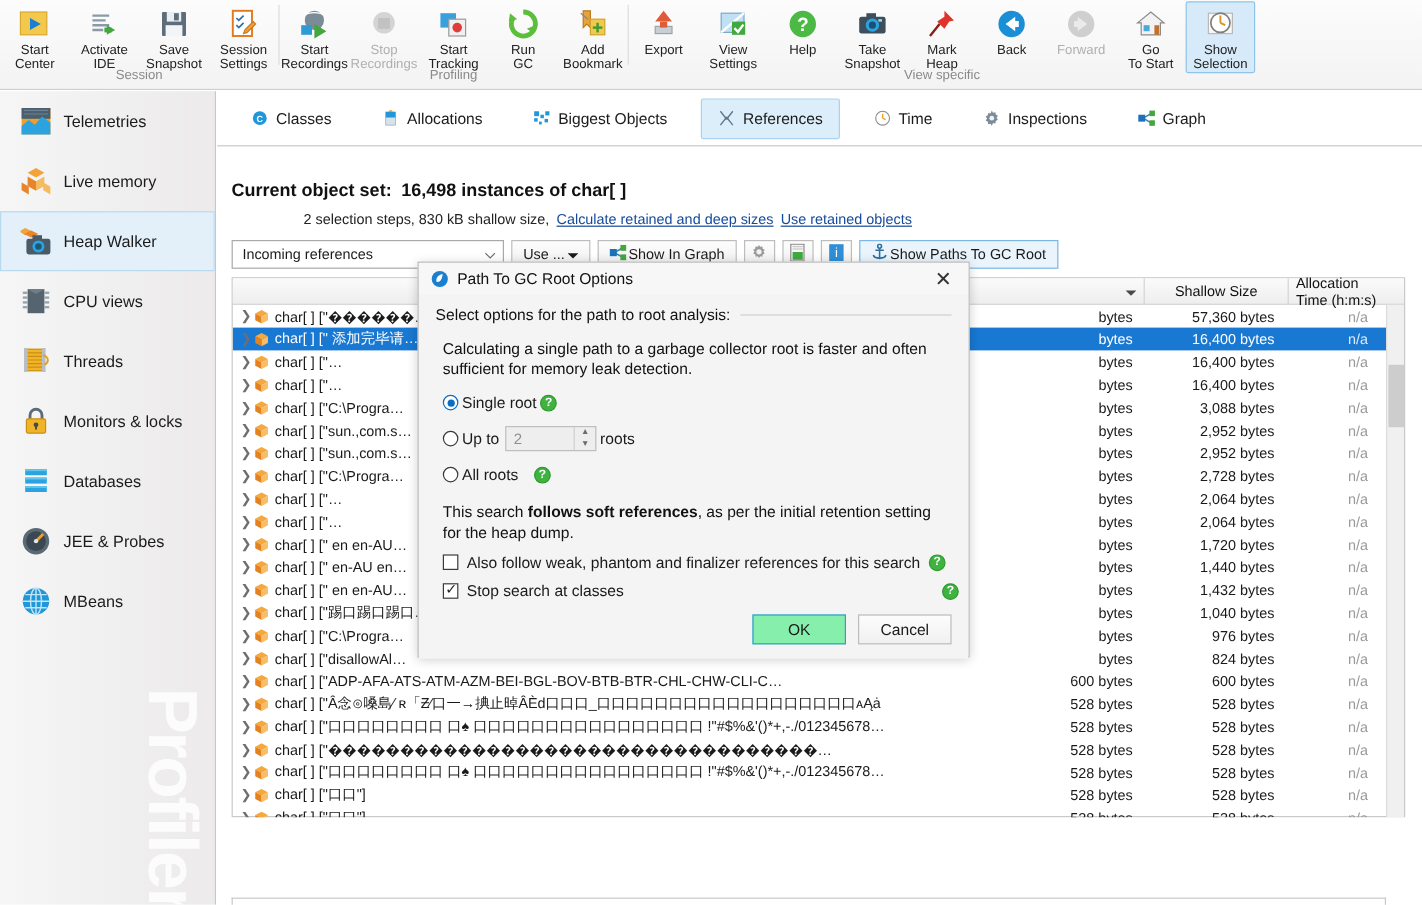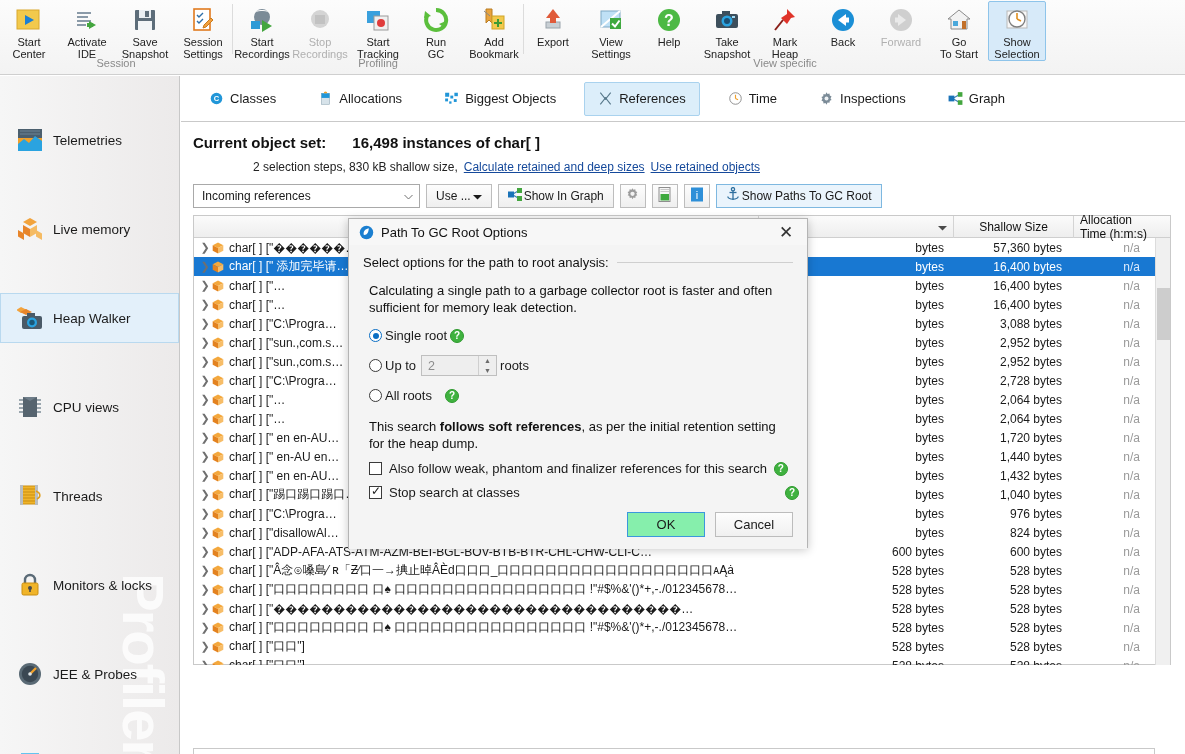--- a/index.html
+++ b/index.html
@@ -39,21 +39,21 @@
   .rbtn.disabled .lbl { color:#b0b0b0; }
 
   
   #sidebar {
     position:absolute; left:0; top:76px; width:180px; height:678px;
     background:linear-gradient(90deg,#f6f6f6,#eceaea);
     border-right:1px solid #c8c8c8; overflow:hidden;
   }
   .sb-item {
     height:50px; display:flex; align-items:center; padding-left:10px;
-    cursor:pointer; border:1px solid transparent; position:relative; z-index:2;margin-top:39px;
+    cursor:pointer; border:1px solid transparent; position:relative; z-index:2;
   }
   .sb-item.active { background:#e3f0fa; border-color:#b9d9ef; }
   .sb-item .sb-ico { width:38px; display:flex; align-items:center; justify-content:center; }
   .sb-item .sb-lbl { font-size:13.5px; color:#1b1b1b; margin-left:4px; }
   #sb-watermark {
     position:absolute; right:2px; bottom:-6px; z-index:1;
     font-size:58px; font-weight:bold; color:#ffffff; opacity:.82;
     writing-mode:vertical-rl; letter-spacing:-2px;
     font-family:"Liberation Sans", sans-serif; pointer-events:none;
   }
@@ -68,21 +68,21 @@
   }
   .tab {
     display:flex; align-items:center; gap:6px; height:34px; padding:0 13px;
     margin-right:14px; cursor:pointer; border:1px solid transparent; border-radius:2px;
     font-size:13px; color:#1b1b1b;
   }
   .tab.active { background:#dceefa; border-color:#a9d2ee; }
 
   
   #headerblock { padding:12px 0 0 12px; }
-  #objset { display:flex; align-items:baseline; gap:26px; }
+  #objset { display:flex; align-items:baseline; gap:8px;margin-top:16px; }
   #objset .k { font-size:15px; font-weight:bold; color:#111; }
   #objset .v { font-size:15px; font-weight:bold; color:#111; }
   #substat { margin:9px 0 0 60px; font-size:12px; color:#222; }
   #substat a { color:#15499b; text-decoration:underline; cursor:pointer; }
   #substat .sp { display:inline-block; width:6px; }
 
   
   #ctrlrow { display:flex; align-items:center; gap:6px; padding:10px 0 7px 12px; }
   #refselect {
     width:227px; height:24px; border:1px solid #a9a9a9; background:#fff;
@@ -468,40 +468,40 @@
             <rect x="5" y="11" width="16" height="12" rx="1.5" fill="#f0b429" stroke="#c98e12"></rect>
             <circle cx="13" cy="16" r="2" fill="#4a4a4a"></circle>
             <rect x="12.2" y="16" width="1.6" height="4" fill="#4a4a4a"></rect>
           </svg>
         </span>
         <span class="sb-lbl">Monitors &amp; locks</span>
       </div>
       <div class="sb-item">
         <span class="sb-ico">
           <svg width="26" height="26" viewBox="0 0 26 26">
-            <circle cx="13" cy="13" r="11" fill="#5a6a75"></circle>
-            <circle cx="13" cy="13" r="8.2" fill="#3b4853"></circle>
-            <path d="M13 13 L19 7" stroke="#f0a02a" stroke-width="2.4"></path>
-            <circle cx="13" cy="13" r="1.8" fill="#e0e6ea"></circle>
-          </svg>
-        </span>
-        <span class="sb-lbl">JEE &amp; Probes</span>
-      </div>
-      <div class="sb-item">
-        <span class="sb-ico">
-          <svg width="26" height="26" viewBox="0 0 26 26">
             <rect x="4" y="3" width="18" height="5" fill="#2aa3e0"></rect>
             <rect x="4" y="10" width="18" height="5" fill="#2aa3e0"></rect>
             <rect x="4" y="17" width="18" height="5" fill="#2aa3e0"></rect>
             <rect x="4" y="3" width="18" height="1.6" fill="#63c4ef"></rect>
             <rect x="4" y="10" width="18" height="1.6" fill="#63c4ef"></rect>
             <rect x="4" y="17" width="18" height="1.6" fill="#63c4ef"></rect>
           </svg>
         </span>
         <span class="sb-lbl">Databases</span>
+      </div>
+      <div class="sb-item">
+        <span class="sb-ico">
+          <svg width="26" height="26" viewBox="0 0 26 26">
+            <circle cx="13" cy="13" r="11" fill="#5a6a75"></circle>
+            <circle cx="13" cy="13" r="8.2" fill="#3b4853"></circle>
+            <path d="M13 13 L19 7" stroke="#f0a02a" stroke-width="2.4"></path>
+            <circle cx="13" cy="13" r="1.8" fill="#e0e6ea"></circle>
+          </svg>
+        </span>
+        <span class="sb-lbl">JEE &amp; Probes</span>
       </div>
       <div class="sb-item">
         <span class="sb-ico">
           <svg width="26" height="26" viewBox="0 0 26 26">
             <circle cx="13" cy="13" r="11" fill="#2196d8"></circle>
             <ellipse cx="13" cy="13" rx="4.6" ry="11" fill="none" stroke="#bfe5f7" stroke-width="1.2"></ellipse>
             <path d="M2 13 h22 M4 7.5 h18 M4 18.5 h18" stroke="#bfe5f7" stroke-width="1.2"></path>
             <path d="M13 2 v22" stroke="#bfe5f7" stroke-width="1.2"></path>
           </svg>
         </span>

